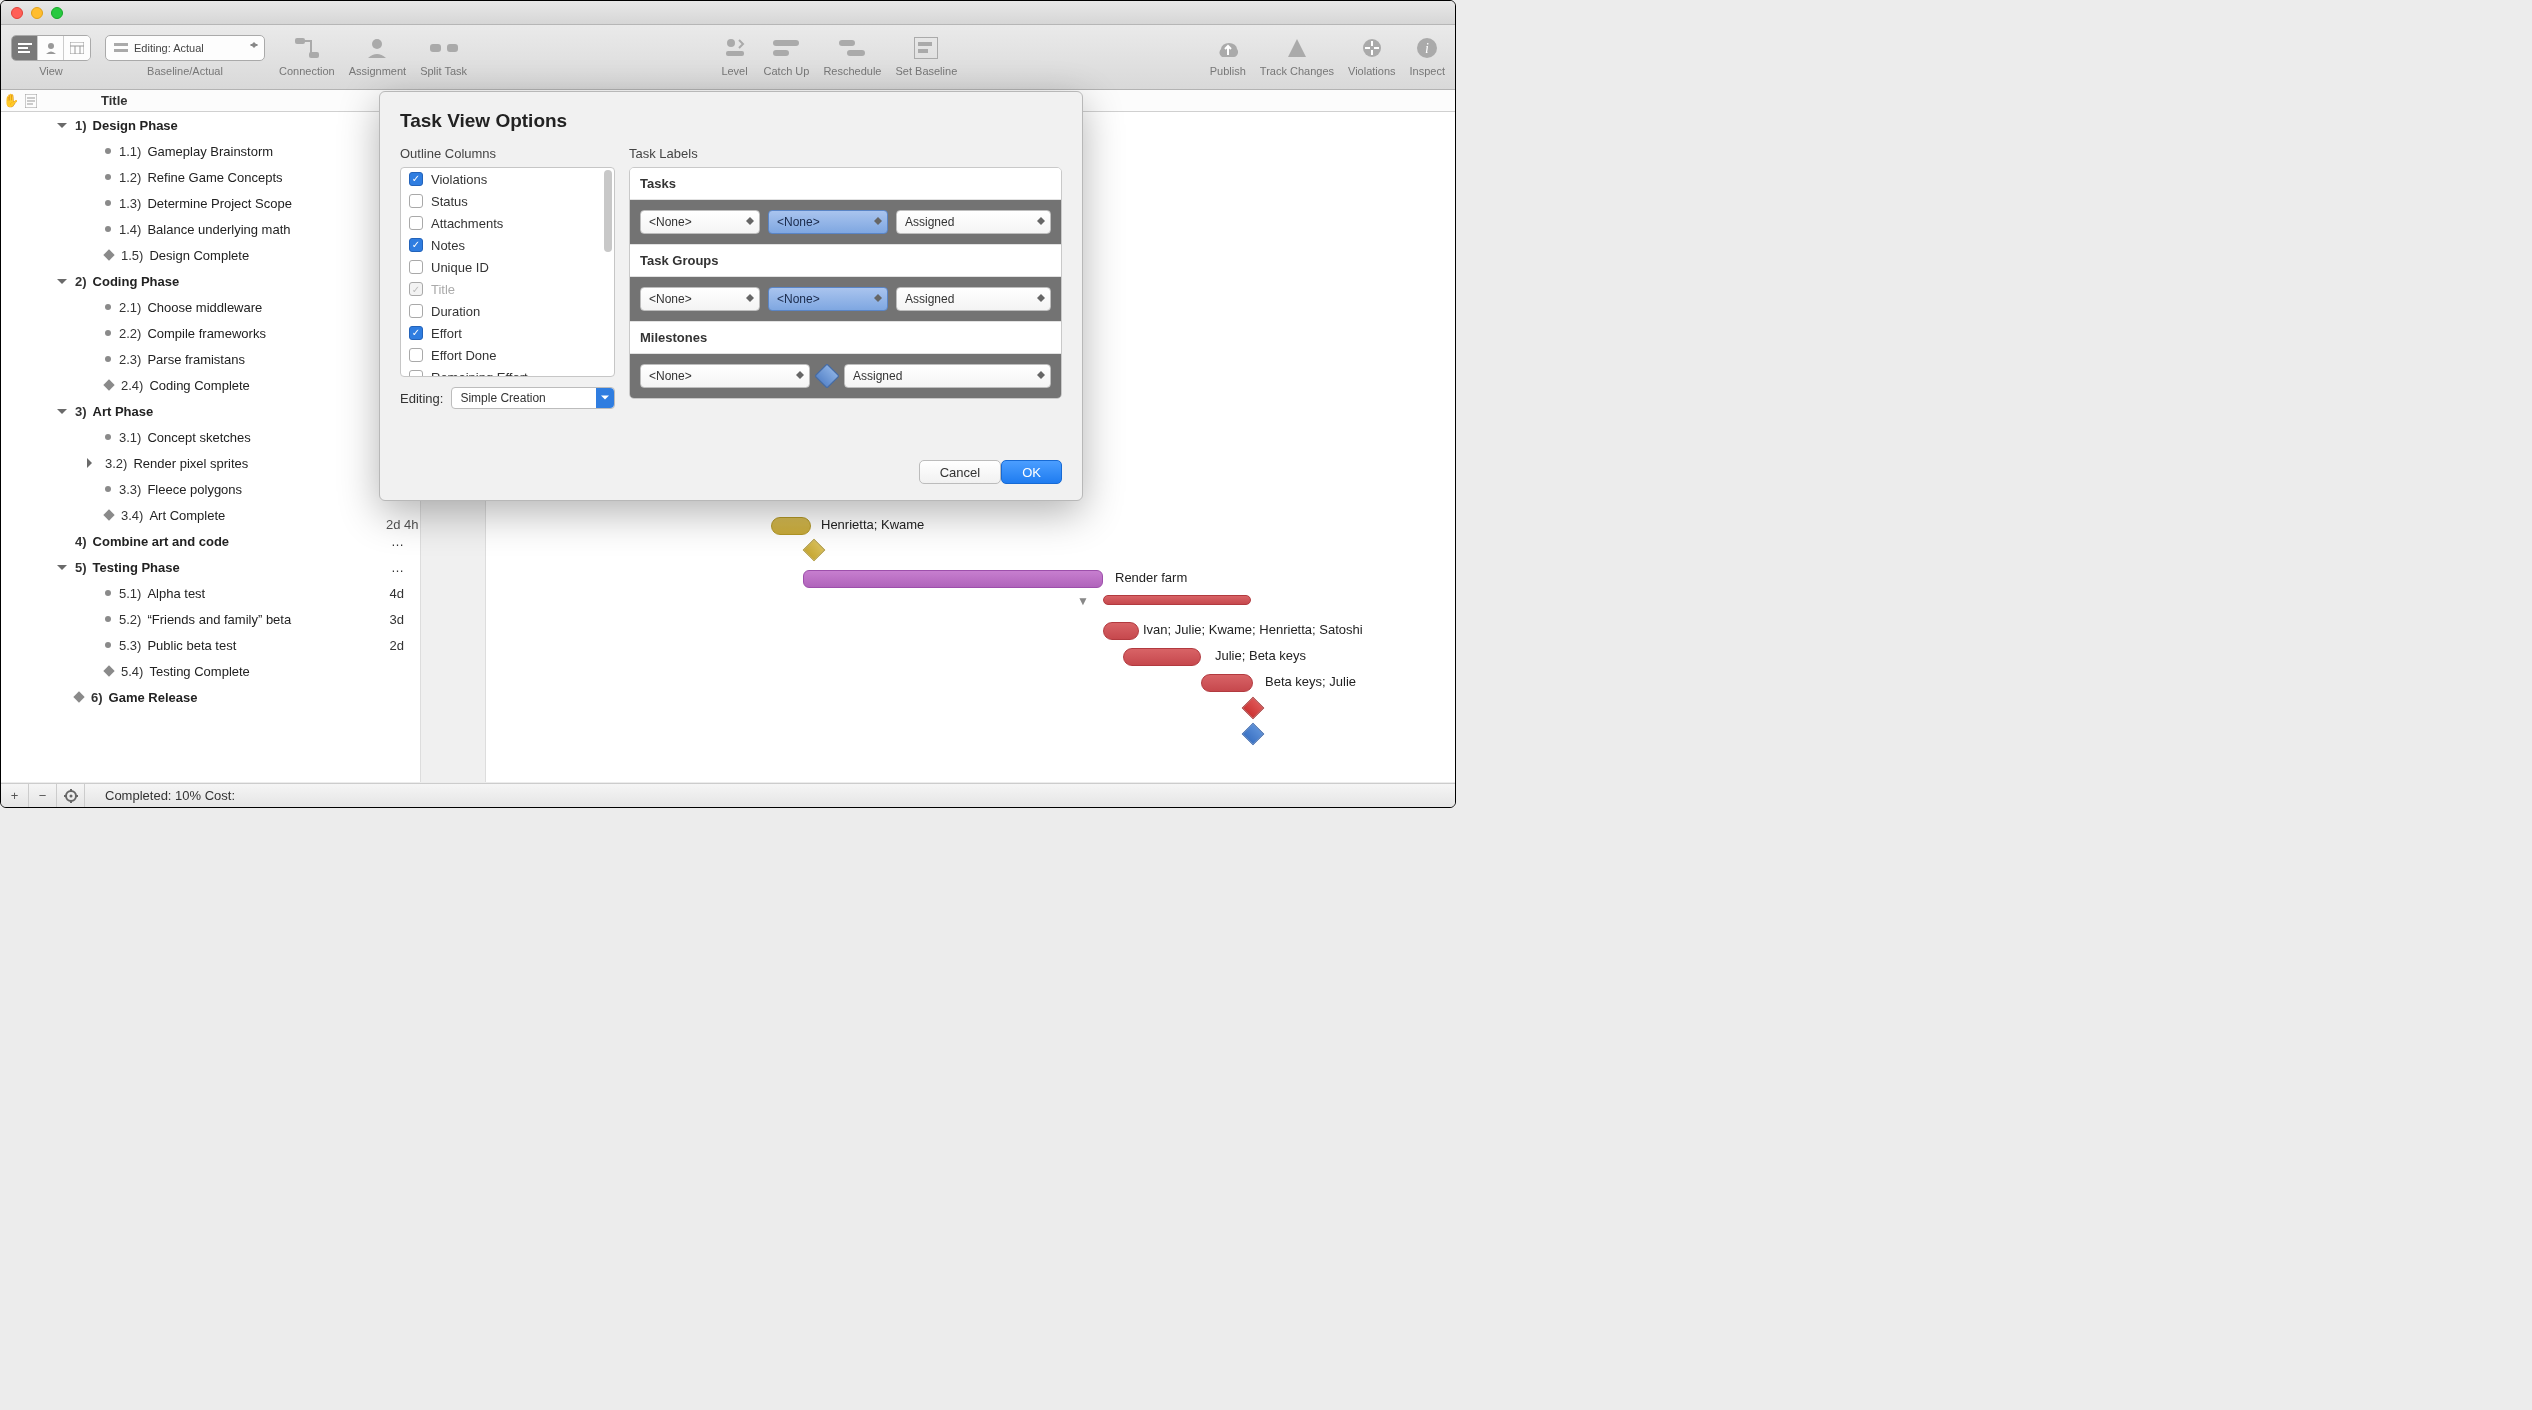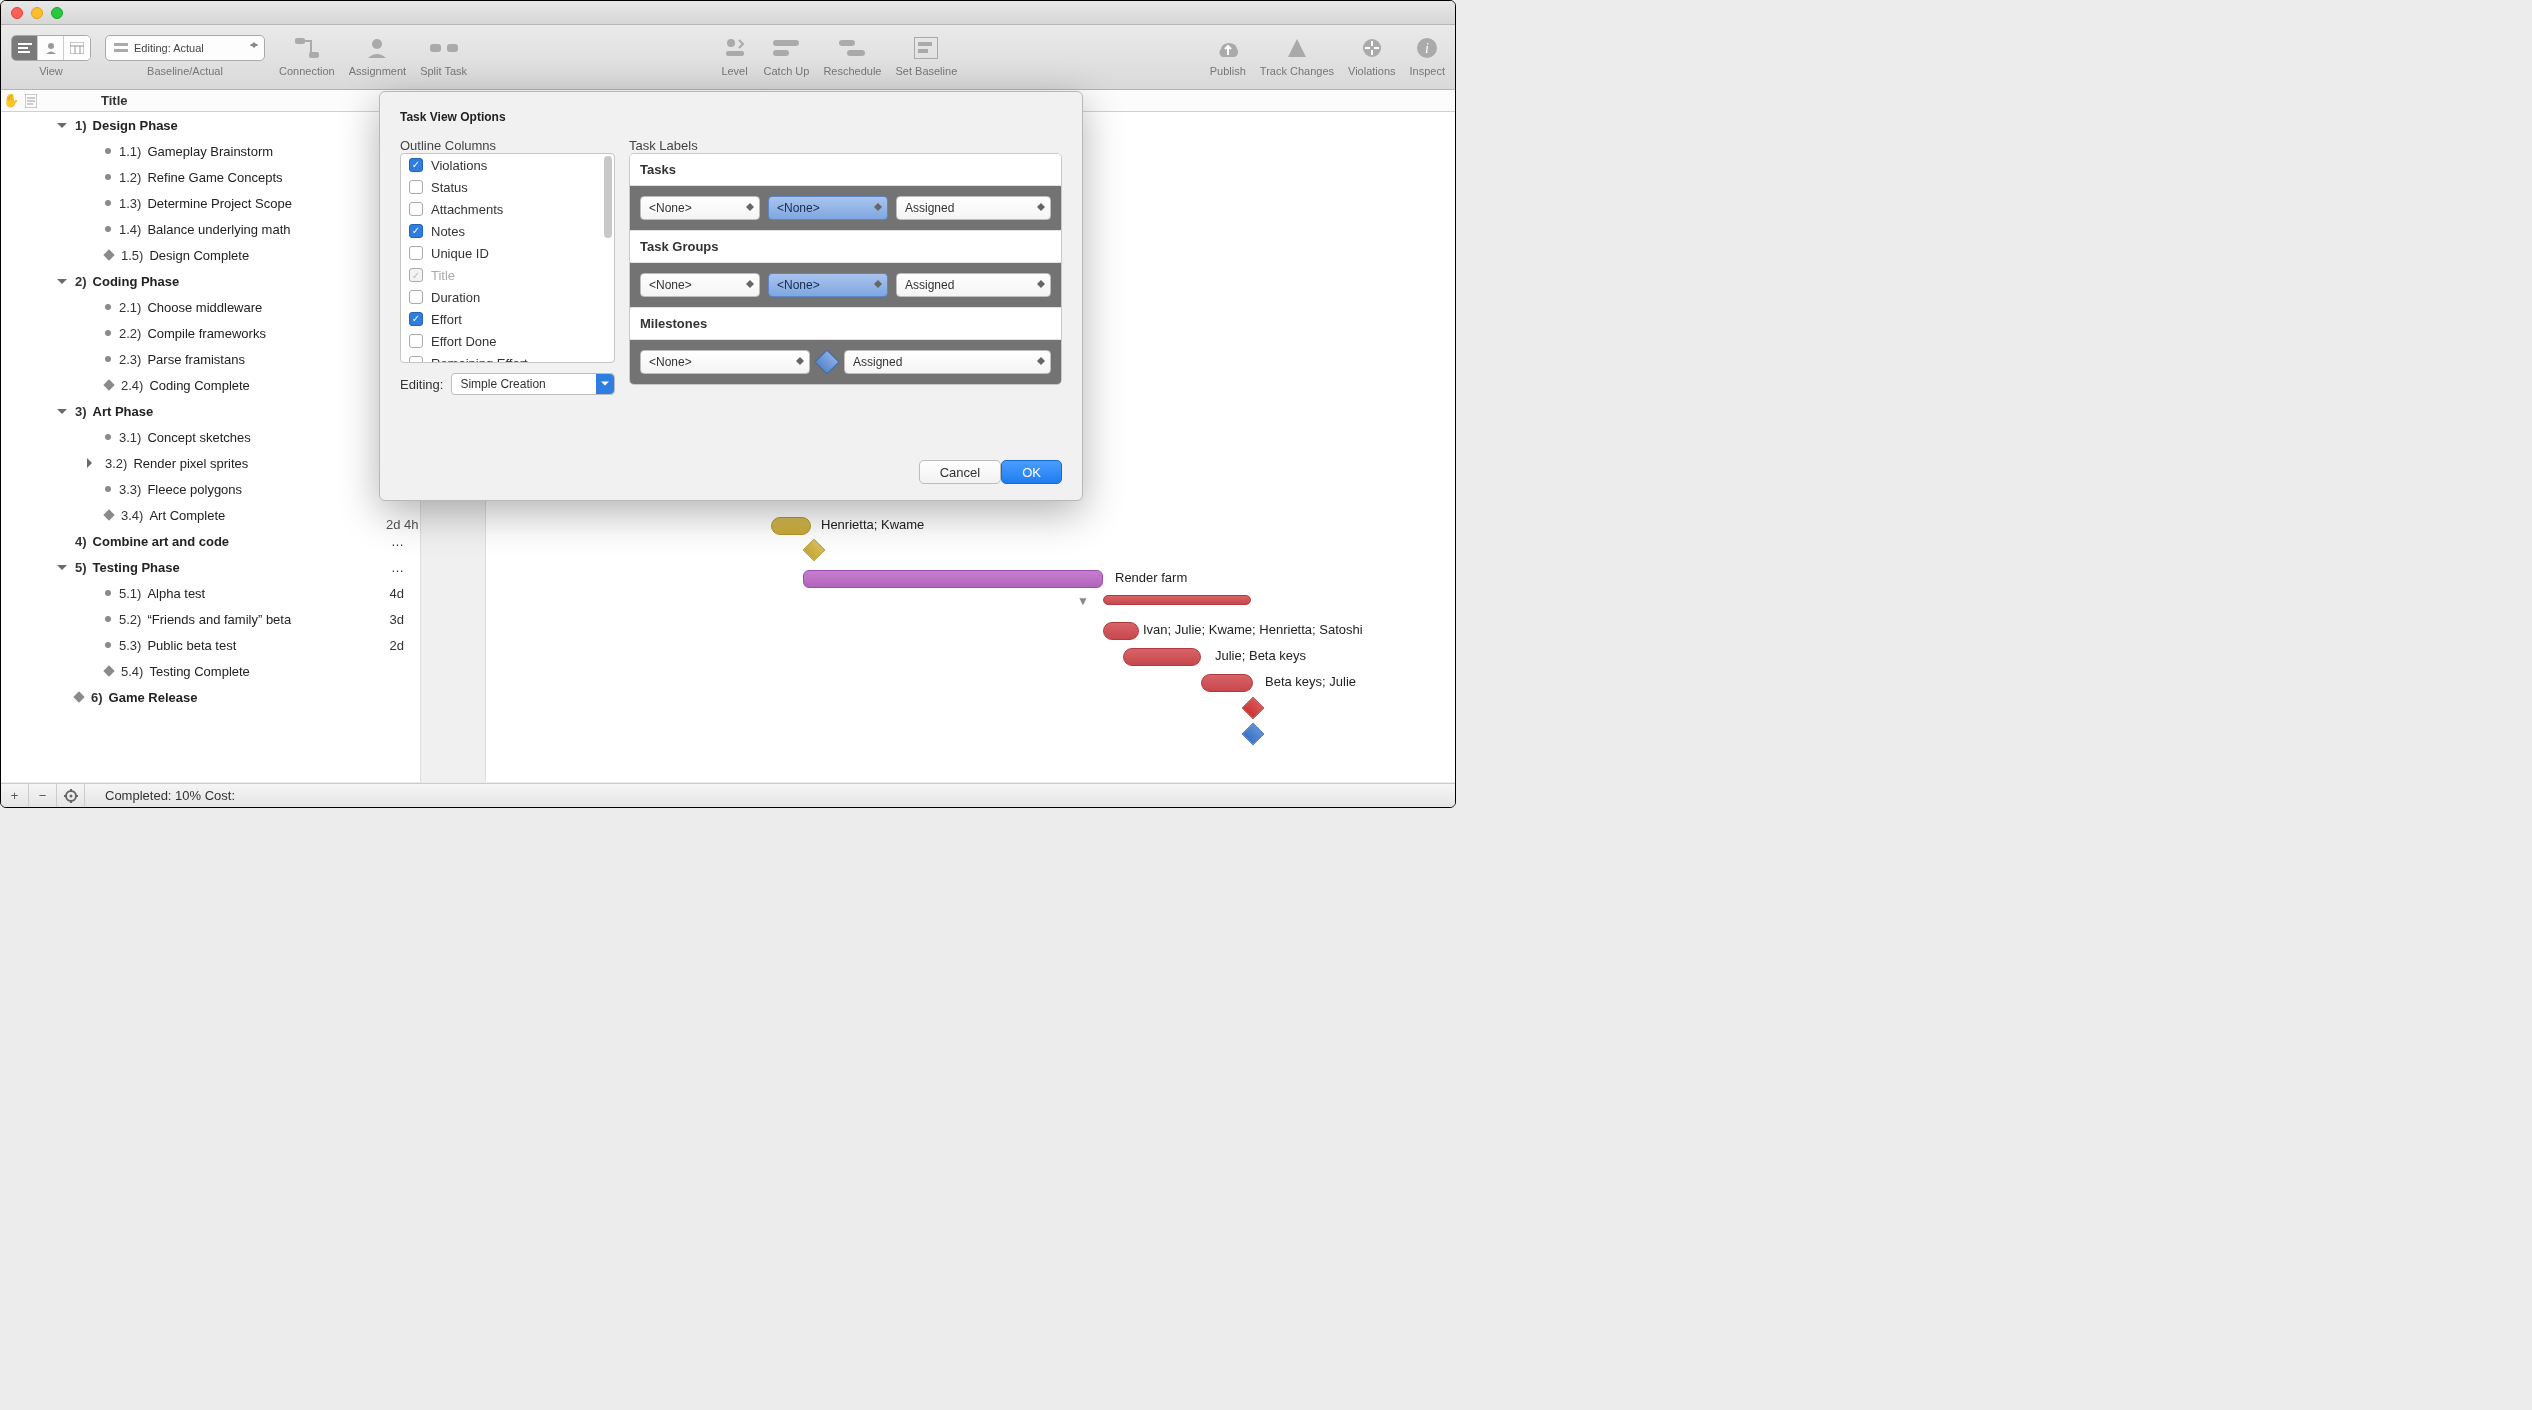--- a/index.html
+++ b/index.html
@@ -83,24 +83,24 @@
 .smalldiamond.red{background:linear-gradient(#d55,#c33);border:1px solid #a22d2d;}
 .smalldiamond.blue{background:linear-gradient(#5b8fd8,#3c73c4);border:1px solid #2b5da8;}
 .barlabel{position:absolute;font-size:13px;color:#222;}
 .discbar{position:absolute;color:#888;font-size:12px;}
 
 .statusbar{position:absolute;bottom:0;left:0;right:0;height:24px;background:linear-gradient(#f5f5f5,#e5e5e5);border-top:1px solid #ccc;display:flex;align-items:center;}
 .statusbar .btn{width:28px;height:24px;display:flex;align-items:center;justify-content:center;border-right:1px solid #ccc;color:#555;}
 .statusbar .txt{padding-left:20px;color:#333;}
 
 .popover{position:absolute;left:378px;top:90px;width:704px;height:410px;background:#f1f1f1;border:1px solid #b8b8b8;border-radius:6px;box-shadow:0 12px 40px rgba(0,0,0,.3);padding:18px 20px;}
-.poptitle{font-weight:700;font-size:12px;color:#222;margin-bottom:14px;}
+.poptitle{font-weight:700;font-size:19px;color:#222;margin-bottom:14px;}
 .popcols{display:flex;gap:14px;}
 .popleft{width:215px;}
-.subhdr{font-size:13px;color:#444;}
+.subhdr{font-size:13px;color:#444;margin-bottom:6px;}
 .listbox{border:1px solid #c6c6c6;border-radius:4px;height:210px;overflow:hidden;background:#fff;position:relative;}
 .listbox .scrollthumb{position:absolute;right:2px;top:2px;width:8px;height:82px;background:#c8c8c8;border-radius:4px;}
 .chkrow{display:flex;align-items:center;height:22px;padding:0 8px;gap:8px;}
 .chk{width:14px;height:14px;border:1px solid #a9a9a9;border-radius:3px;background:#fff;display:flex;align-items:center;justify-content:center;}
 .chk.on{background:#2f7de0;border-color:#2363ba;}
 .chk.on::after{content:"✓";color:#fff;font-size:10px;line-height:1;}
 .chk.dis{background:#f3f3f3;}
 .chk.dis::after{content:"✓";color:#bbb;font-size:10px;}
 .chkrow.dis{color:#aaa;}
 .presetsrow{display:flex;align-items:center;margin-top:10px;gap:8px;}

